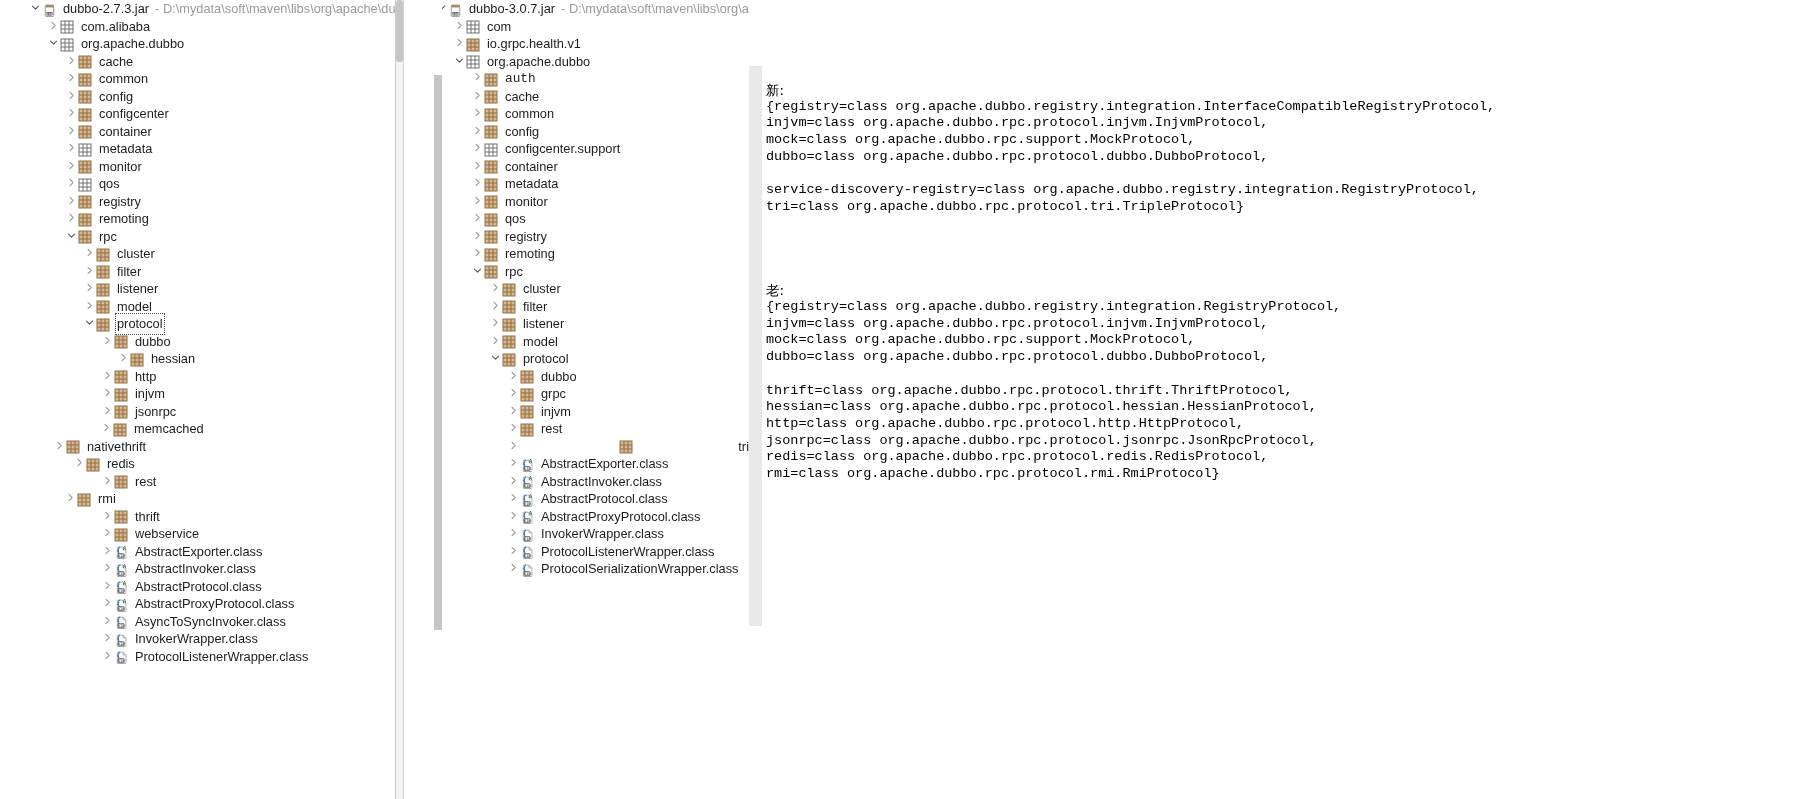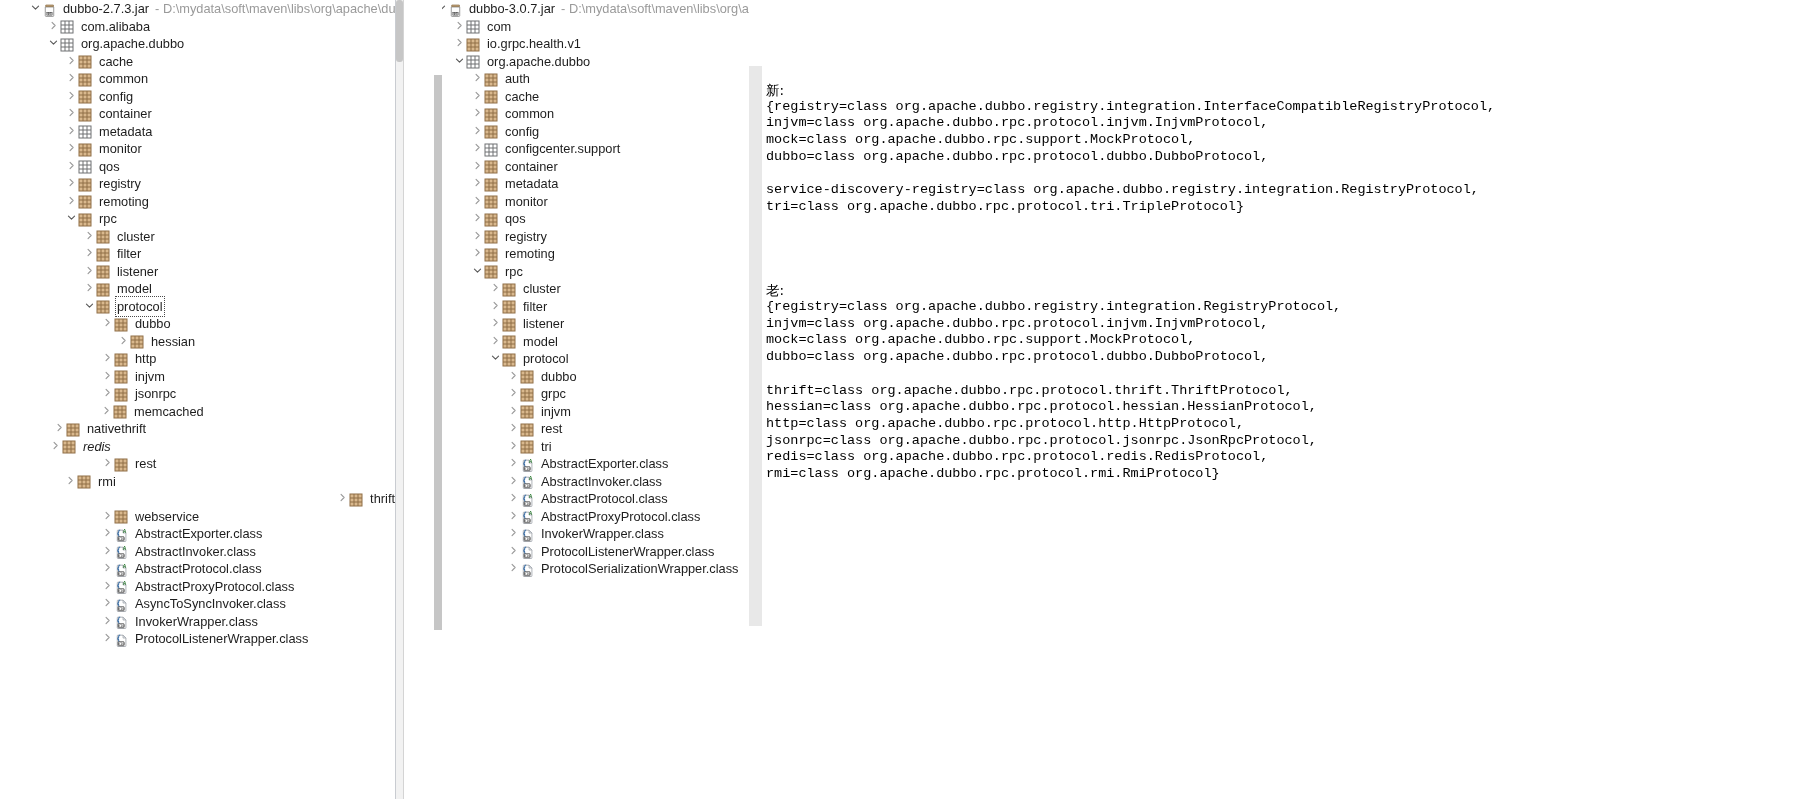--- a/index.html
+++ b/index.html
@@ -227,20 +227,35 @@
             </svg></span>
           <span class="ic">
             <svg width="14" height="14" viewBox="0 0 14 14">
               <rect x="1" y="1" width="12" height="12" fill="#d9b88d" stroke="#8f6f47" stroke-width="1"></rect>
               <line x1="1" y1="5" x2="13" y2="5" stroke="#8f6f47" stroke-width="1"></line>
               <line x1="1" y1="9" x2="13" y2="9" stroke="#8f6f47" stroke-width="1"></line>
               <line x1="5" y1="1" x2="5" y2="13" stroke="#8f6f47" stroke-width="1"></line>
               <line x1="9" y1="1" x2="9" y2="13" stroke="#8f6f47" stroke-width="1"></line>
             </svg>
           </span>
+          <span class="lbl">configcenter</span>
+        </div>
+        <div class="tree-row" style="padding-left: 64px;">
+          <span class="arrow"><svg width="9" height="9" viewBox="0 0 10 10">
+              <path d="M3.4 1.6L6.8 5 3.4 8.4" fill="none" stroke="#9a9a9a" stroke-width="1.25" stroke-linecap="round" stroke-linejoin="round"></path>
+            </svg></span>
+          <span class="ic">
+            <svg width="14" height="14" viewBox="0 0 14 14">
+              <rect x="1" y="1" width="12" height="12" fill="#d9b88d" stroke="#8f6f47" stroke-width="1"></rect>
+              <line x1="1" y1="5" x2="13" y2="5" stroke="#8f6f47" stroke-width="1"></line>
+              <line x1="1" y1="9" x2="13" y2="9" stroke="#8f6f47" stroke-width="1"></line>
+              <line x1="5" y1="1" x2="5" y2="13" stroke="#8f6f47" stroke-width="1"></line>
+              <line x1="9" y1="1" x2="9" y2="13" stroke="#8f6f47" stroke-width="1"></line>
+            </svg>
+          </span>
           <span class="lbl">container</span>
         </div>
         <div class="tree-row" style="padding-left: 64px;">
           <span class="arrow"><svg width="9" height="9" viewBox="0 0 10 10">
               <path d="M3.4 1.6L6.8 5 3.4 8.4" fill="none" stroke="#9a9a9a" stroke-width="1.25" stroke-linecap="round" stroke-linejoin="round"></path>
             </svg></span>
           <span class="ic">
             <svg width="14" height="14" viewBox="0 0 14 14">
               <rect x="1" y="1" width="12" height="12" fill="none" stroke="#6e7073" stroke-width="1"></rect>
               <line x1="1" y1="5" x2="13" y2="5" stroke="#6e7073" stroke-width="1"></line>
@@ -499,21 +514,21 @@
             <svg width="14" height="14" viewBox="0 0 14 14">
               <rect x="1" y="1" width="12" height="12" fill="#d9b88d" stroke="#8f6f47" stroke-width="1"></rect>
               <line x1="1" y1="5" x2="13" y2="5" stroke="#8f6f47" stroke-width="1"></line>
               <line x1="1" y1="9" x2="13" y2="9" stroke="#8f6f47" stroke-width="1"></line>
               <line x1="5" y1="1" x2="5" y2="13" stroke="#8f6f47" stroke-width="1"></line>
               <line x1="9" y1="1" x2="9" y2="13" stroke="#8f6f47" stroke-width="1"></line>
             </svg>
           </span>
           <span class="lbl">nativethrift</span>
         </div>
-        <div class="tree-row" style="padding-left: 48px; font-style: italic;">
+        <div class="tree-row" style="padding-left: 72px;">
           <span class="arrow"><svg width="9" height="9" viewBox="0 0 10 10">
               <path d="M3.4 1.6L6.8 5 3.4 8.4" fill="none" stroke="#9a9a9a" stroke-width="1.25" stroke-linecap="round" stroke-linejoin="round"></path>
             </svg></span>
           <span class="ic">
             <svg width="14" height="14" viewBox="0 0 14 14">
               <rect x="1" y="1" width="12" height="12" fill="#d9b88d" stroke="#8f6f47" stroke-width="1"></rect>
               <line x1="1" y1="5" x2="13" y2="5" stroke="#8f6f47" stroke-width="1"></line>
               <line x1="1" y1="9" x2="13" y2="9" stroke="#8f6f47" stroke-width="1"></line>
               <line x1="5" y1="1" x2="5" y2="13" stroke="#8f6f47" stroke-width="1"></line>
               <line x1="9" y1="1" x2="9" y2="13" stroke="#8f6f47" stroke-width="1"></line>
@@ -544,21 +559,21 @@
             <svg width="14" height="14" viewBox="0 0 14 14">
               <rect x="1" y="1" width="12" height="12" fill="#d9b88d" stroke="#8f6f47" stroke-width="1"></rect>
               <line x1="1" y1="5" x2="13" y2="5" stroke="#8f6f47" stroke-width="1"></line>
               <line x1="1" y1="9" x2="13" y2="9" stroke="#8f6f47" stroke-width="1"></line>
               <line x1="5" y1="1" x2="5" y2="13" stroke="#8f6f47" stroke-width="1"></line>
               <line x1="9" y1="1" x2="9" y2="13" stroke="#8f6f47" stroke-width="1"></line>
             </svg>
           </span>
           <span class="lbl">rmi</span>
         </div>
-        <div class="tree-row" style="padding-left: 100px; justify-content: flex-end;">
+        <div class="tree-row" style="padding-left: 100px;">
           <span class="arrow"><svg width="9" height="9" viewBox="0 0 10 10">
               <path d="M3.4 1.6L6.8 5 3.4 8.4" fill="none" stroke="#9a9a9a" stroke-width="1.25" stroke-linecap="round" stroke-linejoin="round"></path>
             </svg></span>
           <span class="ic">
             <svg width="14" height="14" viewBox="0 0 14 14">
               <rect x="1" y="1" width="12" height="12" fill="#d9b88d" stroke="#8f6f47" stroke-width="1"></rect>
               <line x1="1" y1="5" x2="13" y2="5" stroke="#8f6f47" stroke-width="1"></line>
               <line x1="1" y1="9" x2="13" y2="9" stroke="#8f6f47" stroke-width="1"></line>
               <line x1="5" y1="1" x2="5" y2="13" stroke="#8f6f47" stroke-width="1"></line>
               <line x1="9" y1="1" x2="9" y2="13" stroke="#8f6f47" stroke-width="1"></line>
@@ -753,21 +768,21 @@
             <svg width="14" height="14" viewBox="0 0 14 14">
               <rect x="1" y="1" width="12" height="12" fill="none" stroke="#6e7073" stroke-width="1"></rect>
               <line x1="1" y1="5" x2="13" y2="5" stroke="#6e7073" stroke-width="1"></line>
               <line x1="1" y1="9" x2="13" y2="9" stroke="#6e7073" stroke-width="1"></line>
               <line x1="5" y1="1" x2="5" y2="13" stroke="#6e7073" stroke-width="1"></line>
               <line x1="9" y1="1" x2="9" y2="13" stroke="#6e7073" stroke-width="1"></line>
             </svg>
           </span>
           <span class="lbl">org.apache.dubbo</span>
         </div>
-        <div class="tree-row" style="padding-left: 66px;">
+        <div class="tree-row" style="padding-left: 66px; font-family: Liberation Mono, monospace;">
           <span class="arrow"><svg width="9" height="9" viewBox="0 0 10 10">
               <path d="M3.4 1.6L6.8 5 3.4 8.4" fill="none" stroke="#9a9a9a" stroke-width="1.25" stroke-linecap="round" stroke-linejoin="round"></path>
             </svg></span>
           <span class="ic">
             <svg width="14" height="14" viewBox="0 0 14 14">
               <rect x="1" y="1" width="12" height="12" fill="#d9b88d" stroke="#8f6f47" stroke-width="1"></rect>
               <line x1="1" y1="5" x2="13" y2="5" stroke="#8f6f47" stroke-width="1"></line>
               <line x1="1" y1="9" x2="13" y2="9" stroke="#8f6f47" stroke-width="1"></line>
               <line x1="5" y1="1" x2="5" y2="13" stroke="#8f6f47" stroke-width="1"></line>
               <line x1="9" y1="1" x2="9" y2="13" stroke="#8f6f47" stroke-width="1"></line>
@@ -1068,21 +1083,21 @@
             <svg width="14" height="14" viewBox="0 0 14 14">
               <rect x="1" y="1" width="12" height="12" fill="#d9b88d" stroke="#8f6f47" stroke-width="1"></rect>
               <line x1="1" y1="5" x2="13" y2="5" stroke="#8f6f47" stroke-width="1"></line>
               <line x1="1" y1="9" x2="13" y2="9" stroke="#8f6f47" stroke-width="1"></line>
               <line x1="5" y1="1" x2="5" y2="13" stroke="#8f6f47" stroke-width="1"></line>
               <line x1="9" y1="1" x2="9" y2="13" stroke="#8f6f47" stroke-width="1"></line>
             </svg>
           </span>
           <span class="lbl">rest</span>
         </div>
-        <div class="tree-row" style="padding-left: 102px;">
+        <div class="tree-row" style="padding-left: 102px; justify-content: space-between;">
           <span class="arrow"><svg width="9" height="9" viewBox="0 0 10 10">
               <path d="M3.4 1.6L6.8 5 3.4 8.4" fill="none" stroke="#9a9a9a" stroke-width="1.25" stroke-linecap="round" stroke-linejoin="round"></path>
             </svg></span>
           <span class="ic">
             <svg width="14" height="14" viewBox="0 0 14 14">
               <rect x="1" y="1" width="12" height="12" fill="#d9b88d" stroke="#8f6f47" stroke-width="1"></rect>
               <line x1="1" y1="5" x2="13" y2="5" stroke="#8f6f47" stroke-width="1"></line>
               <line x1="1" y1="9" x2="13" y2="9" stroke="#8f6f47" stroke-width="1"></line>
               <line x1="5" y1="1" x2="5" y2="13" stroke="#8f6f47" stroke-width="1"></line>
               <line x1="9" y1="1" x2="9" y2="13" stroke="#8f6f47" stroke-width="1"></line>

